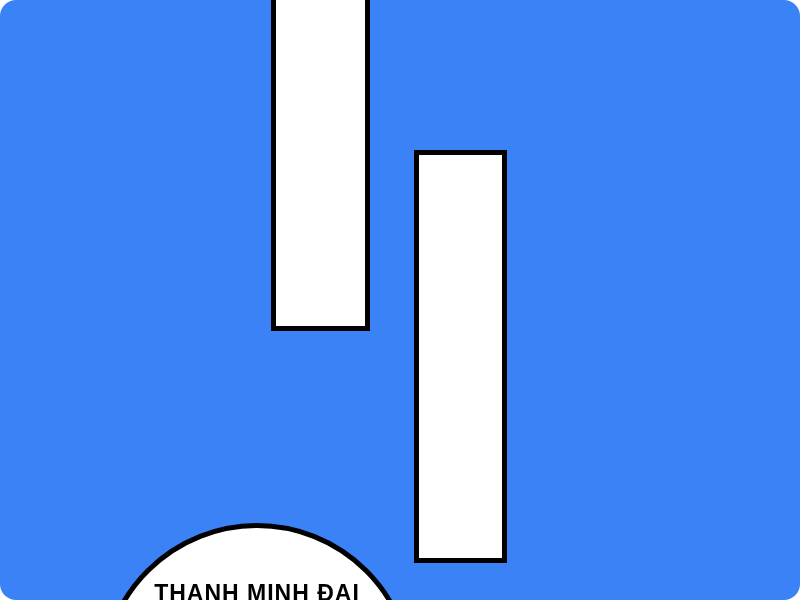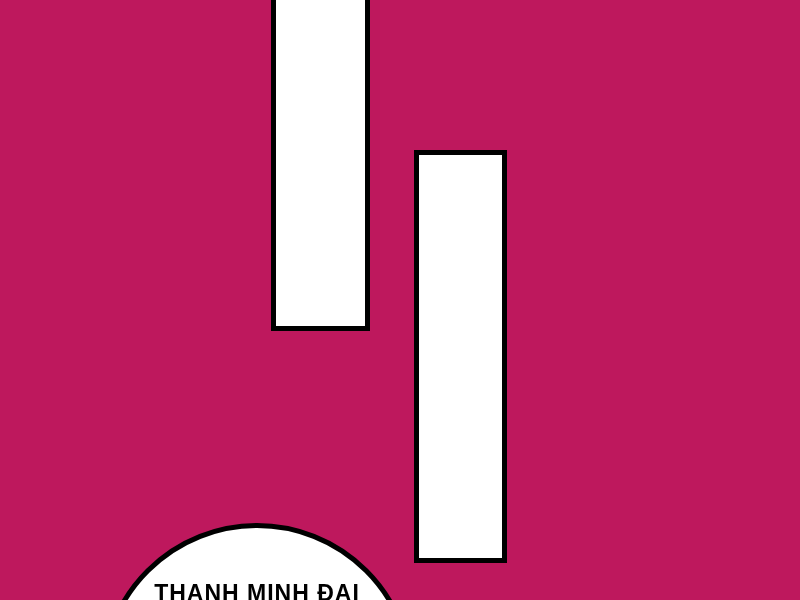--- a/index.html
+++ b/index.html
@@ -8,22 +8,23 @@
     width: 800px;
     height: 600px;
     overflow: hidden;
     background: #ffffff;
     font-family: "Liberation Sans", sans-serif;
   }
   .page {
     position: relative;
     width: 800px;
     height: 600px;
-    background: #be185d;
+    background: #3b82f6;
     overflow: hidden;
+    border-radius: 16px;
   }
   .panel {
     position: absolute;
     box-sizing: border-box;
     border: 5px solid #000000;
     background: #ffffff;
   }
   
   .panel-top {
     left: 271px;

